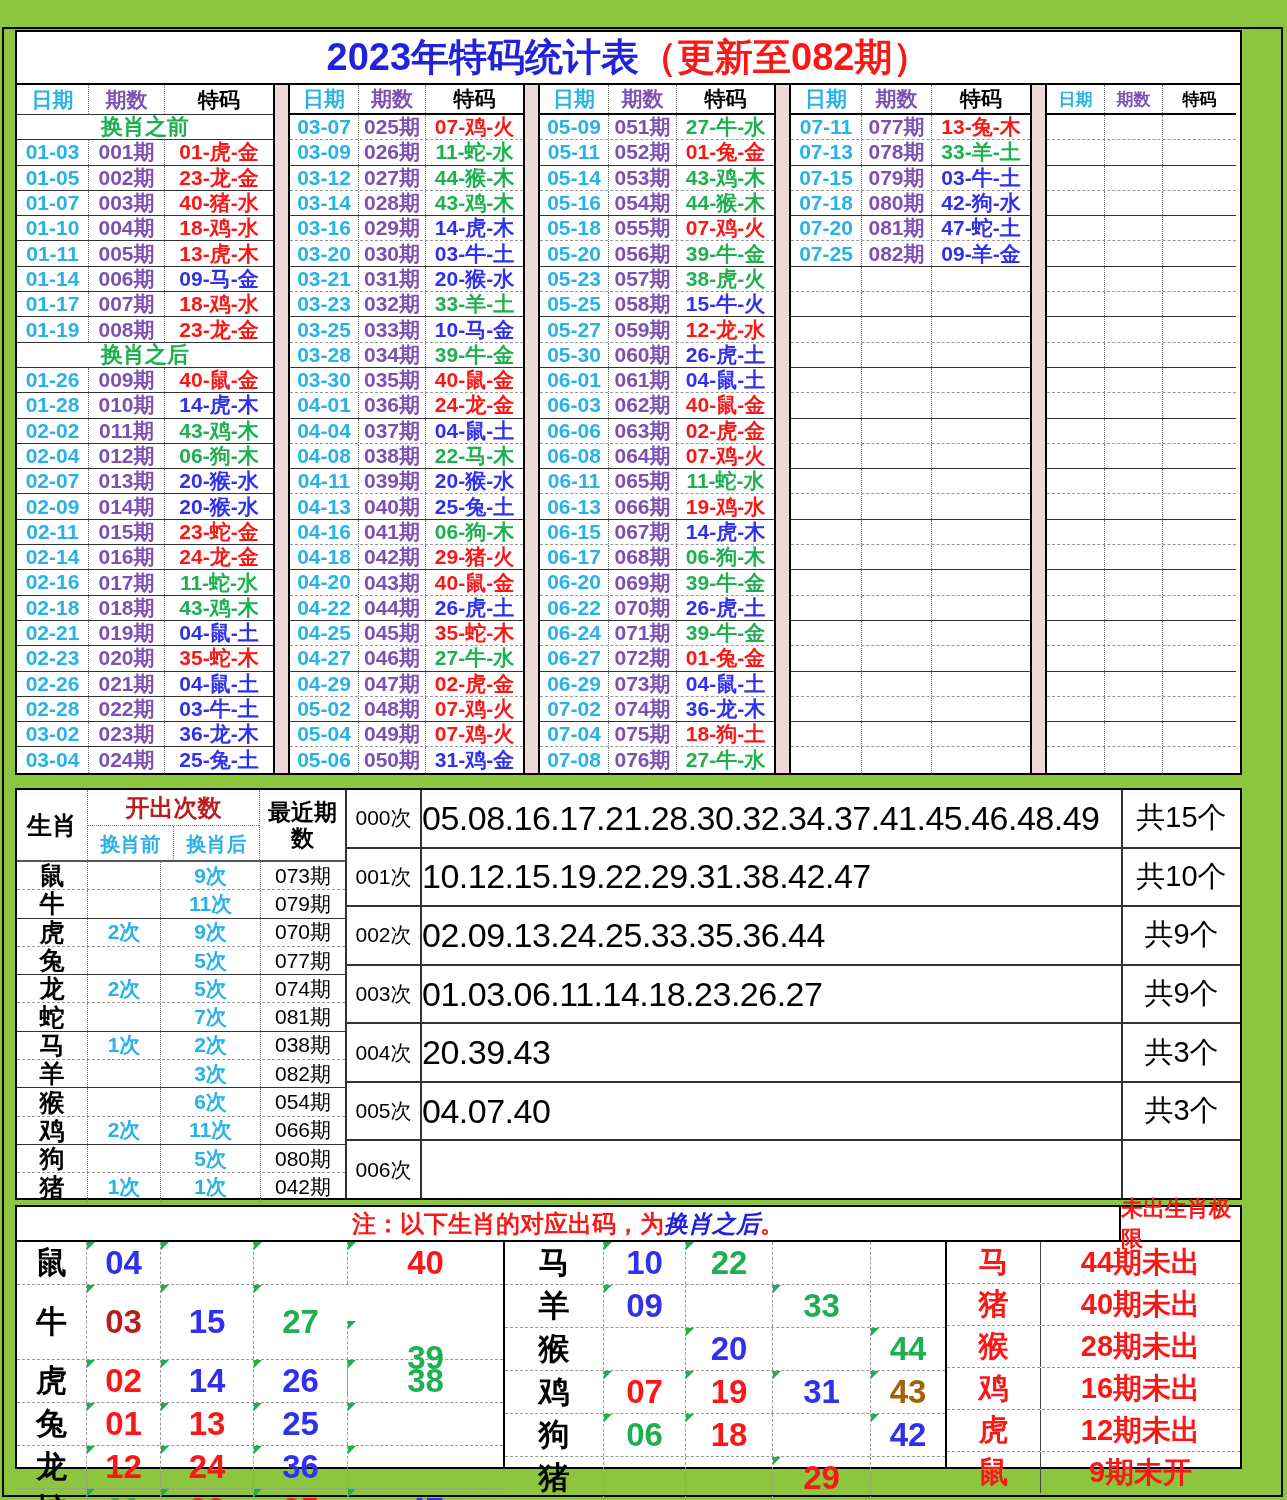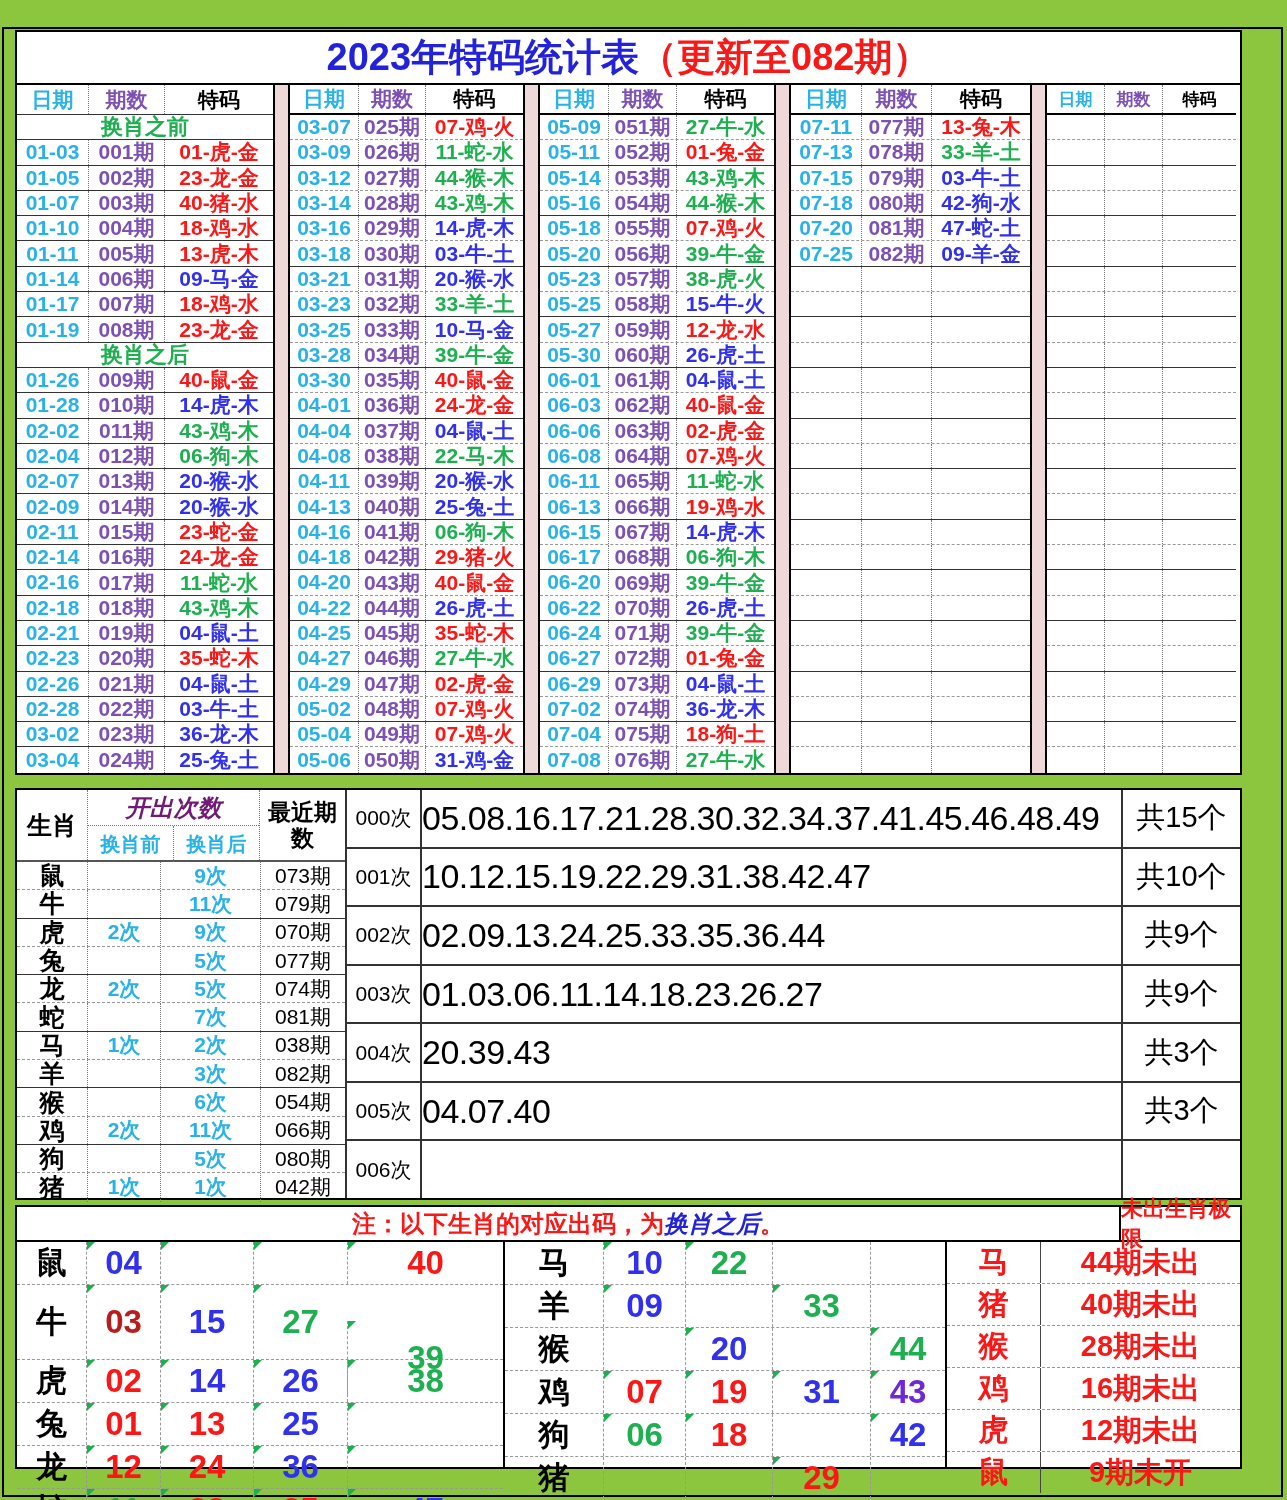--- a/index.html
+++ b/index.html
@@ -45,21 +45,21 @@
   .g5 .cd{width:57px; font-size:17px}.g5 .cp{width:58px; font-size:17px}.g5 .cc{font-size:17px}
   .thead .cd{color:#29B2E8}.thead .cp{color:#7D50B4}.thead .cc{color:#000}
   .trow.section .sec { width:100%; color:#1EB050; font-size:22px; font-weight:bold; justify-content:center; }
   
   .stats-block { margin-top:13px; height:412px; border:2px solid #000; background:#fff; display:flex; }
   .zwrap { width:330px; border-right:2px solid #333; }
   .zhead { height:72px; border-bottom:2px solid #555; display:flex; }
   .zh-sx { width:70px; display:flex; align-items:center; justify-content:center; font-size:25px; font-weight:bold; }
   .zh-mid { width:173px; border-left:1px dotted #777; border-right:1px dotted #777; }
   .zh-top { height:36px; display:flex; align-items:center; justify-content:center;
-            color:#701a75; font-size:24px; font-weight:bold; border-bottom:1px dotted #777;font-style:italic; }
+            color:#b91c1c; font-size:24px; font-weight:bold; border-bottom:1px dotted #777; }
   .zh-sub { height:36px; display:flex; }
   .zh-sub div { flex:1; display:flex; align-items:center; justify-content:center;
                 color:#29B2E8; font-size:20px; font-weight:bold; }
   .zh-sub div:last-child { border-left:1px dotted #777; }
   .zh-recent { flex:1; display:flex; align-items:center; justify-content:center; text-align:center;
                font-size:23px; font-weight:bold; line-height:1.15; padding:0 8px; }
   .zrow { display:flex; height:28.3px; border-bottom:1px dashed #999; }
   .zrow.sb { border-bottom:1px solid #333; }
   .zrow:last-child { border-bottom:none; }
   .zrow > div { height:100%; display:flex; align-items:center; justify-content:center; }
@@ -273,21 +273,21 @@
             <div class="cd">03-14</div>
             <div class="cp">028期</div>
             <div class="cc" style="color: rgb(30, 176, 80);">43-鸡-木</div>
           </div>
           <div class="trow">
             <div class="cd">03-16</div>
             <div class="cp">029期</div>
             <div class="cc" style="color: rgb(48, 48, 238);">14-虎-木</div>
           </div>
           <div class="trow sb">
-            <div class="cd">03-18</div>
+            <div class="cd">03-20</div>
             <div class="cp">030期</div>
             <div class="cc" style="color: rgb(48, 48, 238);">03-牛-土</div>
           </div>
           <div class="trow">
             <div class="cd">03-21</div>
             <div class="cp">031期</div>
             <div class="cc" style="color: rgb(48, 48, 238);">20-猴-水</div>
           </div>
           <div class="trow sb">
             <div class="cd">03-23</div>
@@ -1011,21 +1011,21 @@
             <div class="bc bc0"></div>
             <div class="bc bc1" style="color: rgb(48, 48, 238);">20<i class="tri"></i></div>
             <div class="bc bc2"></div>
             <div class="bc bc3" style="color: rgb(30, 176, 80);">44<i class="tri"></i></div>
           </div>
           <div class="brow">
             <div class="bz">鸡</div>
             <div class="bc bc0" style="color: rgb(252, 23, 23);">07<i class="tri"></i></div>
             <div class="bc bc1" style="color: rgb(252, 23, 23);">19<i class="tri"></i></div>
             <div class="bc bc2" style="color: rgb(48, 48, 238);">31<i class="tri"></i></div>
-            <div class="bc bc3" style="color: #6d28d9;">43<i class="tri"></i></div>
+            <div class="bc bc3" style="color: #a16207;">43<i class="tri"></i></div>
           </div>
           <div class="brow">
             <div class="bz">狗</div>
             <div class="bc bc0" style="color: rgb(30, 176, 80);">06<i class="tri"></i></div>
             <div class="bc bc1" style="color: rgb(252, 23, 23);">18<i class="tri"></i></div>
             <div class="bc bc2"></div>
             <div class="bc bc3" style="color: rgb(48, 48, 238);">42<i class="tri"></i></div>
           </div>
           <div class="brow">
             <div class="bz">猪</div>

